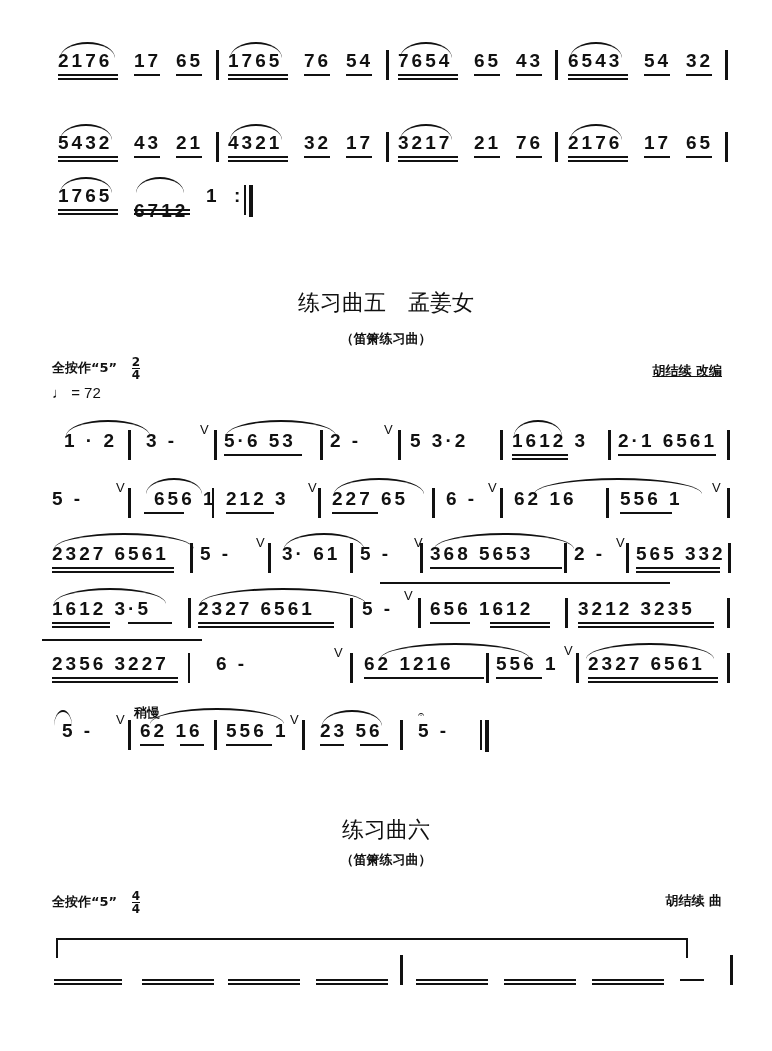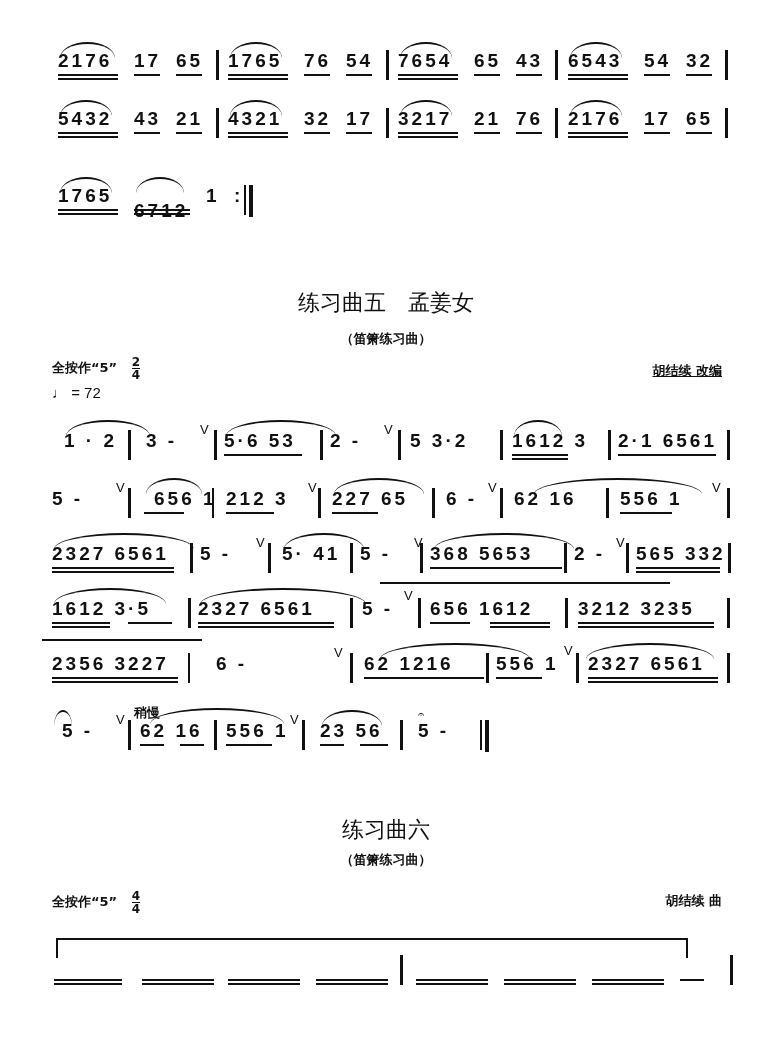--- a/index.html
+++ b/index.html
@@ -64,21 +64,21 @@
   <span class="tok" style="left:568px;">6543</span>
   <div class="u1" style="left:568px; top:24px; width:60px;"></div>
     <div class="u2" style="left:568px; top:28px; width:60px;"></div>
   <span class="tok" style="left:644px;">54</span>
   <div class="u1" style="left:644px; top:24px; width:26px;"></div>
   <span class="tok" style="left:686px;">32</span>
   <div class="u1" style="left:686px; top:24px; width:26px;"></div>
   <div class="bar" style="left:725px;"></div>
 </div>
 
-<div class="line" style="top:108px;">
+<div class="line" style="top:132px;">
   <div class="slur" style="left:60px; top:-8px; width:52px;"></div>
   <span class="tok" style="left:58px;">5432</span>
   <div class="u1" style="left:58px; top:24px; width:60px;"></div>
     <div class="u2" style="left:58px; top:28px; width:60px;"></div>
   <span class="tok" style="left:134px;">43</span>
   <div class="u1" style="left:134px; top:24px; width:26px;"></div>
   <span class="tok" style="left:176px;">21</span>
   <div class="u1" style="left:176px; top:24px; width:26px;"></div>
   <div class="bar" style="left:216px;"></div>
 
@@ -197,21 +197,21 @@
 <div class="line" style="top:543px;">
   <div class="slur" style="left:54px; top:-10px; width:140px;"></div>
   <span class="tok" style="left:52px;">2327  6561</span>
   <div class="u1" style="left:52px; top:24px; width:122px;"></div>
     <div class="u2" style="left:52px; top:28px; width:122px;"></div>
   <div class="bar" style="left:190px;"></div>
   <span class="tok" style="left:200px;">5  -</span>
   <span class="breath" style="left:256px; top:-8px;">V</span>
   <div class="bar" style="left:268px;"></div>
   <div class="slur" style="left:284px; top:-10px; width:80px;"></div>
-  <span class="tok" style="left:282px;">5· 41</span>
+  <span class="tok" style="left:282px;">3· 61</span>
   <div class="bar" style="left:350px;"></div>
   <span class="tok" style="left:360px;">5  -</span>
   <span class="breath" style="left:414px; top:-8px;">V</span>
   <div class="bar" style="left:420px;"></div>
   <div class="slur" style="left:434px; top:-10px; width:140px;"></div>
   <span class="tok" style="left:430px;">368  5653</span>
   <div class="u1" style="left:430px; top:24px; width:132px;"></div>
   <div class="bar" style="left:564px;"></div>
   <span class="tok" style="left:574px;">2  -</span>
   <span class="breath" style="left:616px; top:-8px;">V</span>

